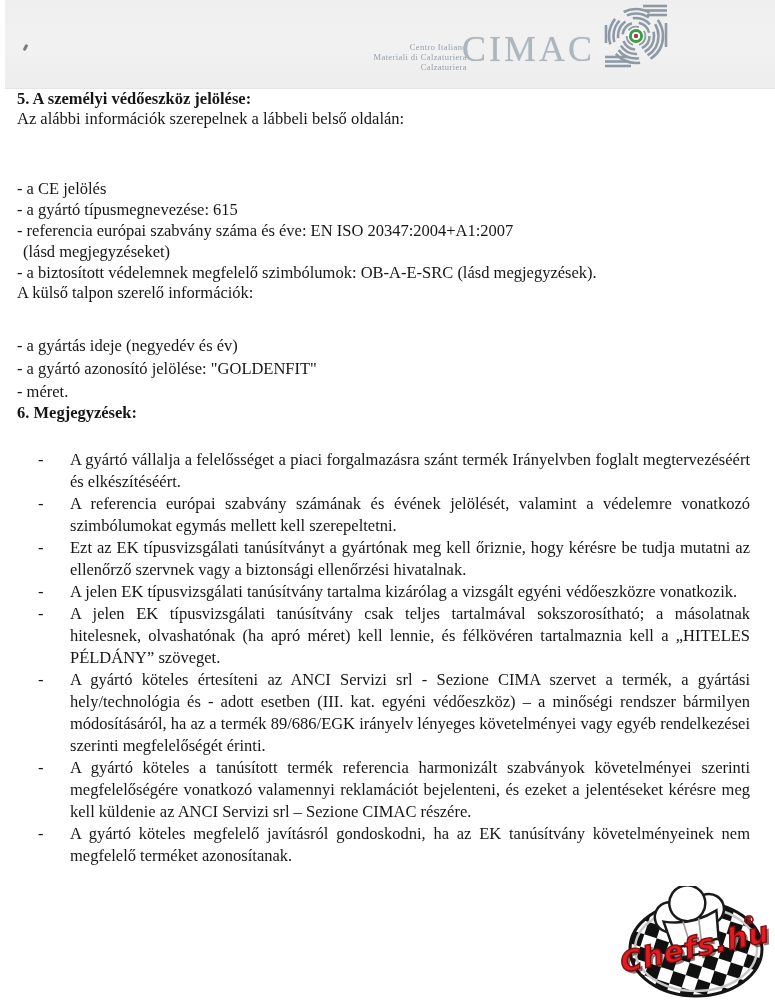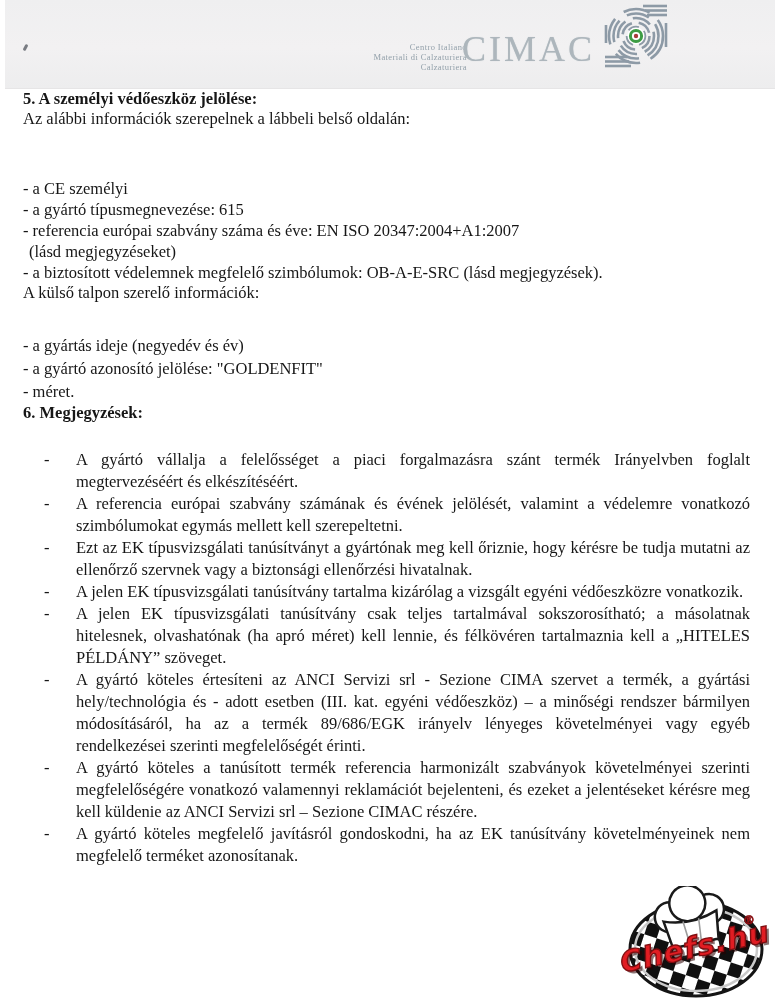--- a/index.html
+++ b/index.html
@@ -22,21 +22,21 @@
     position:absolute;right:308px;top:42px;text-align:right;
     font-size:8.5px;line-height:10px;color:#93a0aa;letter-spacing:.4px;
   }
   .logo-acronym{
     position:absolute;right:180px;top:27px;
     font-size:36px;line-height:44px;color:#adb6bc;letter-spacing:3px;
     text-shadow:0 0 1px #c7ced2;
   }
   .logo-mark{position:absolute;right:106px;top:3px;}
   
-  .content{padding:0 25px 0 23px;font-size:16.5px;}
+  .content{padding:0 25px 0 17px;font-size:16.5px;}
   .content p{margin:0;}
   .sec-heading{font-weight:bold;}
   .heading5{margin-top:19px;}
   .intro{margin-top:27px;}
   .plain-list{margin-top:49px;line-height:21px;}
   .plain-list .cont{padding-left:6px;}
   .outsole-intro{margin-top:24px;}
   .plain-list2{margin-top:31px;line-height:23px;}
   .heading6{margin-top:21px;}
   .notes{margin-top:26px;}
@@ -93,21 +93,21 @@
       <circle cx="33" cy="33" r="2.2" fill="#a83a3a"></circle>
     </svg>
   </span>
 </div>
 
 <div class="content">
   <p class="sec-heading heading5">5. A személyi védőeszköz jelölése:</p>
   <p class="intro">Az alábbi információk szerepelnek a lábbeli belső oldalán:</p>
 
   <div class="plain-list">
-    <div>- a CE személyi</div>
+    <div>- a CE jelölés</div>
     <div>- a gyártó típusmegnevezése: 615</div>
     <div>- referencia európai szabvány száma és éve: EN ISO 20347:2004+A1:2007</div>
     <div class="cont">(lásd megjegyzéseket)</div>
     <div>- a biztosított védelemnek megfelelő szimbólumok: OB-A-E-SRC (lásd megjegyzések).</div>
   </div>
 
   <p class="outsole-intro">A külső talpon szerelő információk:</p>
 
   <div class="plain-list2">
     <div>- a gyártás ideje (negyedév és év)</div>

